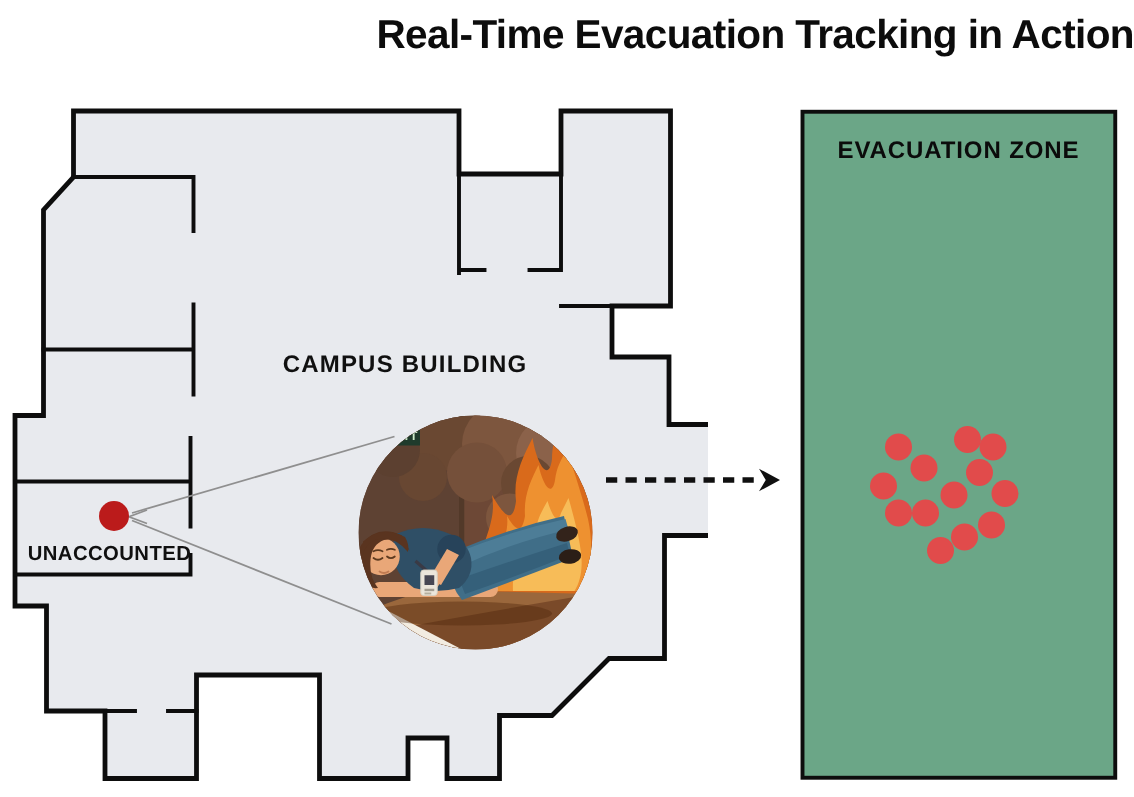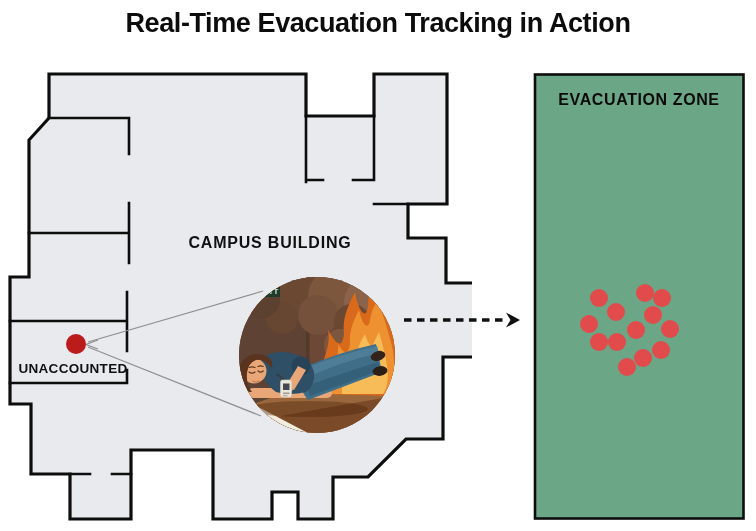--- a/index.html
+++ b/index.html
@@ -2,21 +2,21 @@
 <html><head>
 <meta charset="utf-8">
 <style>
   html,body{margin:0;padding:0;}
   body{
     width:756px;height:531px;background:#ffffff;position:relative;overflow:hidden;
     font-family:"Liberation Sans", sans-serif;
   }
   h1.title{
     position:absolute;top:8px;left:0;width:756px;margin:0;
-    text-align:center;font-size:27px;font-weight:800;color:#0c0c0c;
+    text-align:right;font-size:27px;font-weight:800;color:#0c0c0c;
     letter-spacing:-0.4px;
   }
   svg.canvas{position:absolute;left:0;top:0;}
   text{font-family:"Liberation Sans", sans-serif;}
   .plan-label{font-size:16px;font-weight:bold;fill:#101010;letter-spacing:.8px;}
   .small-label{font-size:13.5px;font-weight:bold;fill:#101010;letter-spacing:.3px;}
   .zone-label{font-size:16px;font-weight:bold;fill:#0b0b0b;letter-spacing:.6px;}
   .exit-text{font-size:8px;font-weight:bold;fill:#cdeac9;letter-spacing:1.4px;}
 </style>
 </head>

